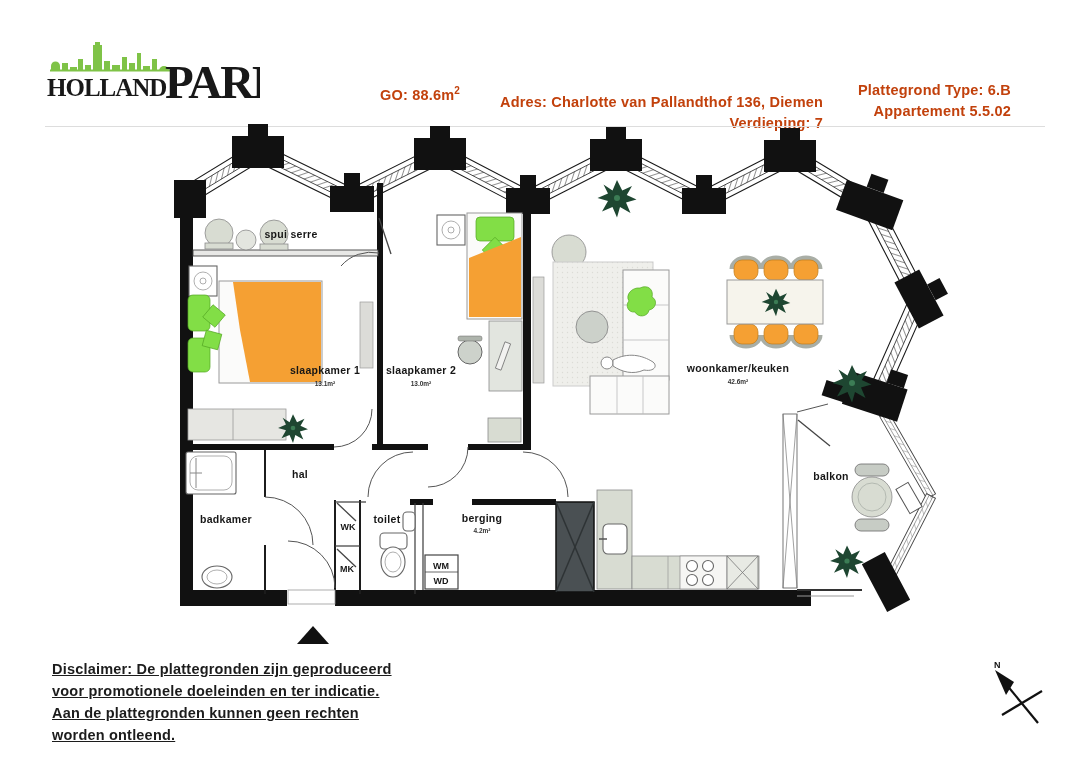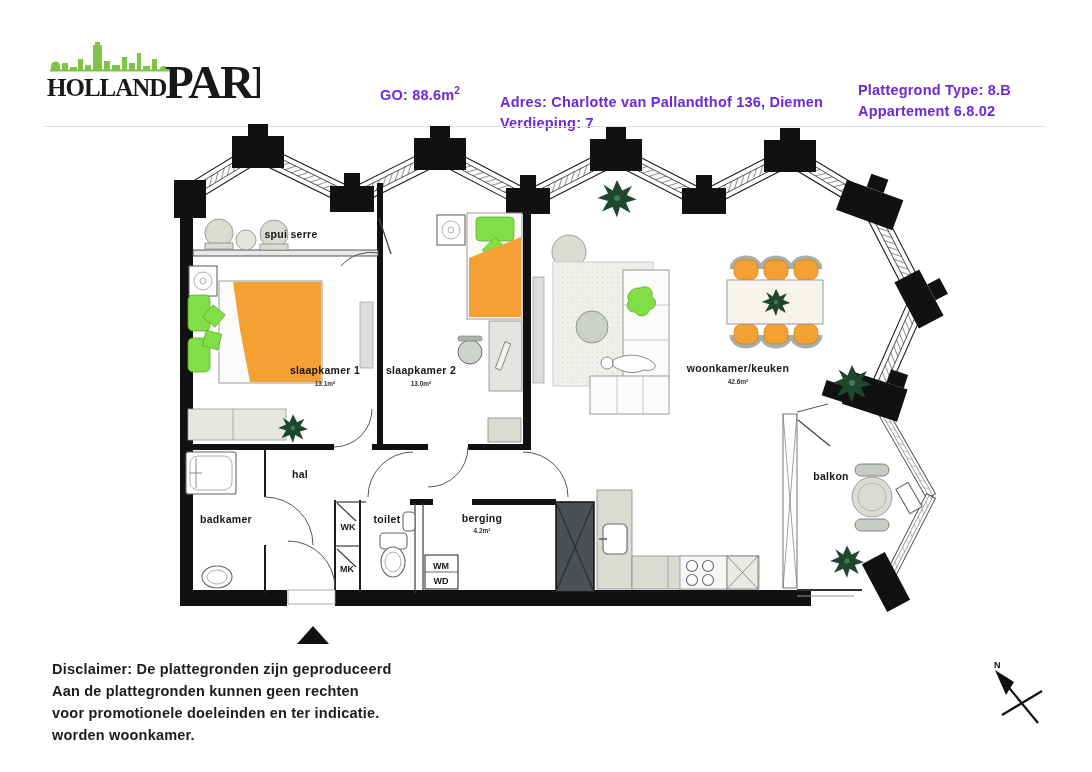--- a/index.html
+++ b/index.html
@@ -1,20 +1,20 @@
 <!DOCTYPE html>
 <html><head>
 <meta charset="utf-8">
 <style>
   html,body{margin:0;padding:0;background:#fff;}
   body{width:1092px;height:772px;position:relative;overflow:hidden;
        font-family:"Liberation Sans",sans-serif;color:#1d1d1d;}
   .abs{position:absolute;}
   
-  .hdr-text{font-size:14.5px;font-weight:700;letter-spacing:.2px;line-height:21px;color:#6d28d9;}
+  .hdr-text{font-size:14.5px;font-weight:700;letter-spacing:.2px;line-height:21px;color:#c2410c;text-align:right;}
   .hdr-rule{position:absolute;left:45px;top:126px;width:1000px;height:1px;background:#ddd;}
   sup{font-size:10px;}
   
   #plan{position:absolute;left:0;top:0;}
   .band{fill:#fff;stroke:#1a1a1a;stroke-width:1.1;}
   .sash{fill:url(#hatch);stroke:#1a1a1a;stroke-width:.7;}
   .rail{fill:#fff;stroke:#444;stroke-width:.9;}
   .railsash{fill:url(#hatch2);stroke:#555;stroke-width:.5;}
   .pier{fill:#111;}
   .wallB{fill:#111;}
@@ -28,21 +28,21 @@
   .gray2{fill:#dcdcd8;stroke:#9a9a9a;stroke-width:.7;}
   .white-f{fill:#fbfbfa;stroke:#9a9a9a;stroke-width:1;}
   .green{fill:#82DE46;stroke:#55a824;stroke-width:.7;}
   .room-label{font:700 10.5px "Liberation Sans",sans-serif;fill:#161616;text-anchor:middle;letter-spacing:.3px;}
   .small-label{font:700 9px "Liberation Sans",sans-serif;fill:#161616;text-anchor:middle;}
   .area-label{font:700 6.5px "Liberation Sans",sans-serif;fill:#333;text-anchor:middle;}
   
   .logo-h{font:700 25px "Liberation Serif",serif;fill:#181818;letter-spacing:-1px;}
   .logo-p{font:700 47px "Liberation Serif",serif;fill:#181818;letter-spacing:-2px;}
   
-  .disclaimer{font-size:14.5px;font-weight:700;line-height:22px;color:#1c1c1c;letter-spacing:.2px;}
+  .disclaimer{font-size:14.5px;font-weight:700;line-height:22px;color:#1c1c1c;letter-spacing:.2px;text-decoration:underline;}
 </style>
 </head>
 <body>
 
 <div class="abs" style="left:45px;top:41px;width:215px;height:64px;">
   <svg width="215" height="64" viewBox="0 0 215 64">
     <g fill="#7FC347">
       <path d="M6,30 v-5 a4.5,4.5 0 0 1 9,0 v5 z"></path>
       <rect x="17" y="22" width="6" height="8"></rect>
       <rect x="25" y="26" width="7" height="4"></rect>
@@ -66,22 +66,22 @@
 </div>
 
 <div class="abs hdr-text" style="left:380px;top:80px;"><span>GO: 88.6m</span><sup>2</sup></div>
 
 <div class="abs hdr-text" style="left:500px;top:92px;">
   <div>Adres: Charlotte van Pallandthof 136, Diemen</div>
   <div>Verdieping: 7</div>
 </div>
 
 <div class="abs hdr-text" style="left:858px;top:80px;">
-  <div>Plattegrond Type: 8.B</div>
-  <div>Appartement 6.8.02</div>
+  <div>Plattegrond Type: 6.B</div>
+  <div>Appartement 5.5.02</div>
 </div>
 
 <div class="hdr-rule"></div>
 
 <svg id="plan" width="1092" height="772" viewBox="0 0 1092 772">
   <defs>
     <pattern id="hatch" patternUnits="userSpaceOnUse" width="5" height="5" patternTransform="rotate(45)">
       <line x1="0" y1="0" x2="0" y2="5" stroke="#555" stroke-width="1.3"></line>
     </pattern>
     <pattern id="hatch2" patternUnits="userSpaceOnUse" width="6" height="6" patternTransform="rotate(45)">
@@ -406,16 +406,16 @@
   <g transform="translate(1016,698)">
     <line x1="22" y1="25" x2="-10" y2="-14" stroke="#111" stroke-width="2.2"></line>
     <polygon points="-21,-28 -2,-16 -10,-3" fill="#111"></polygon>
     <line x1="-14" y1="17" x2="26" y2="-7" stroke="#111" stroke-width="2.2"></line>
     <text x="-22" y="-30" style="font:700 9px 'Liberation Sans',sans-serif;fill:#111;">N</text>
   </g>
 </svg>
 
 <div class="abs disclaimer" style="left:52px;top:658px;">
   <div>Disclaimer: De plattegronden zijn geproduceerd</div>
+  <div>voor promotionele doeleinden en ter indicatie.</div>
   <div>Aan de plattegronden kunnen geen rechten</div>
-  <div>voor promotionele doeleinden en ter indicatie.</div>
-  <div>worden woonkamer.</div>
+  <div>worden ontleend.</div>
 </div>
 
 </body></html>

